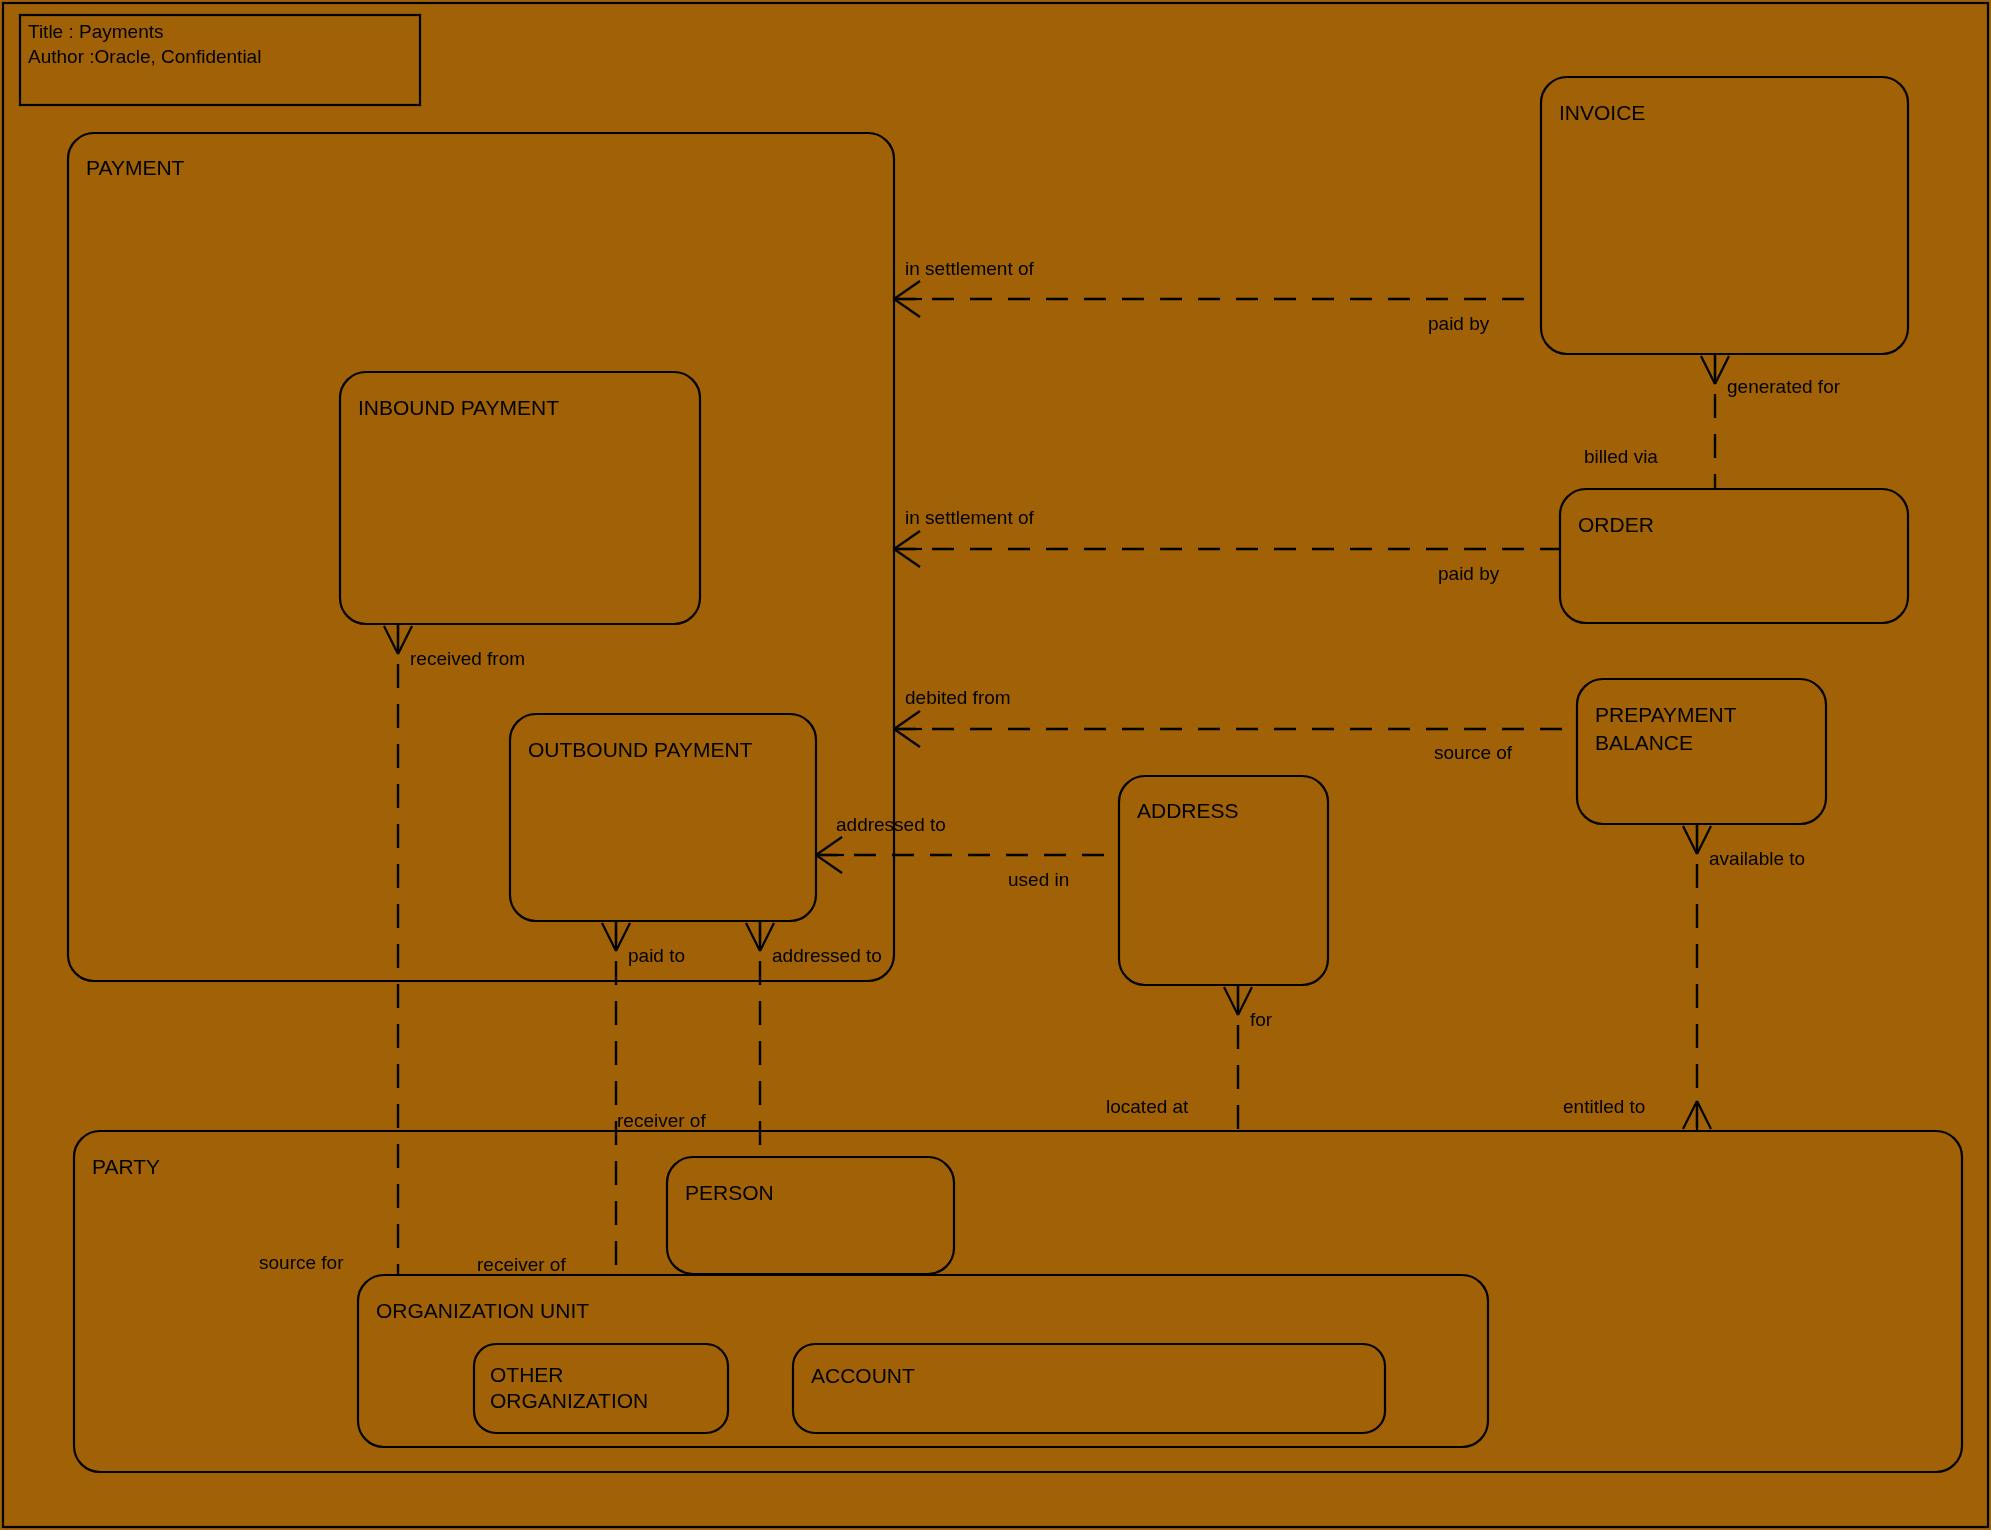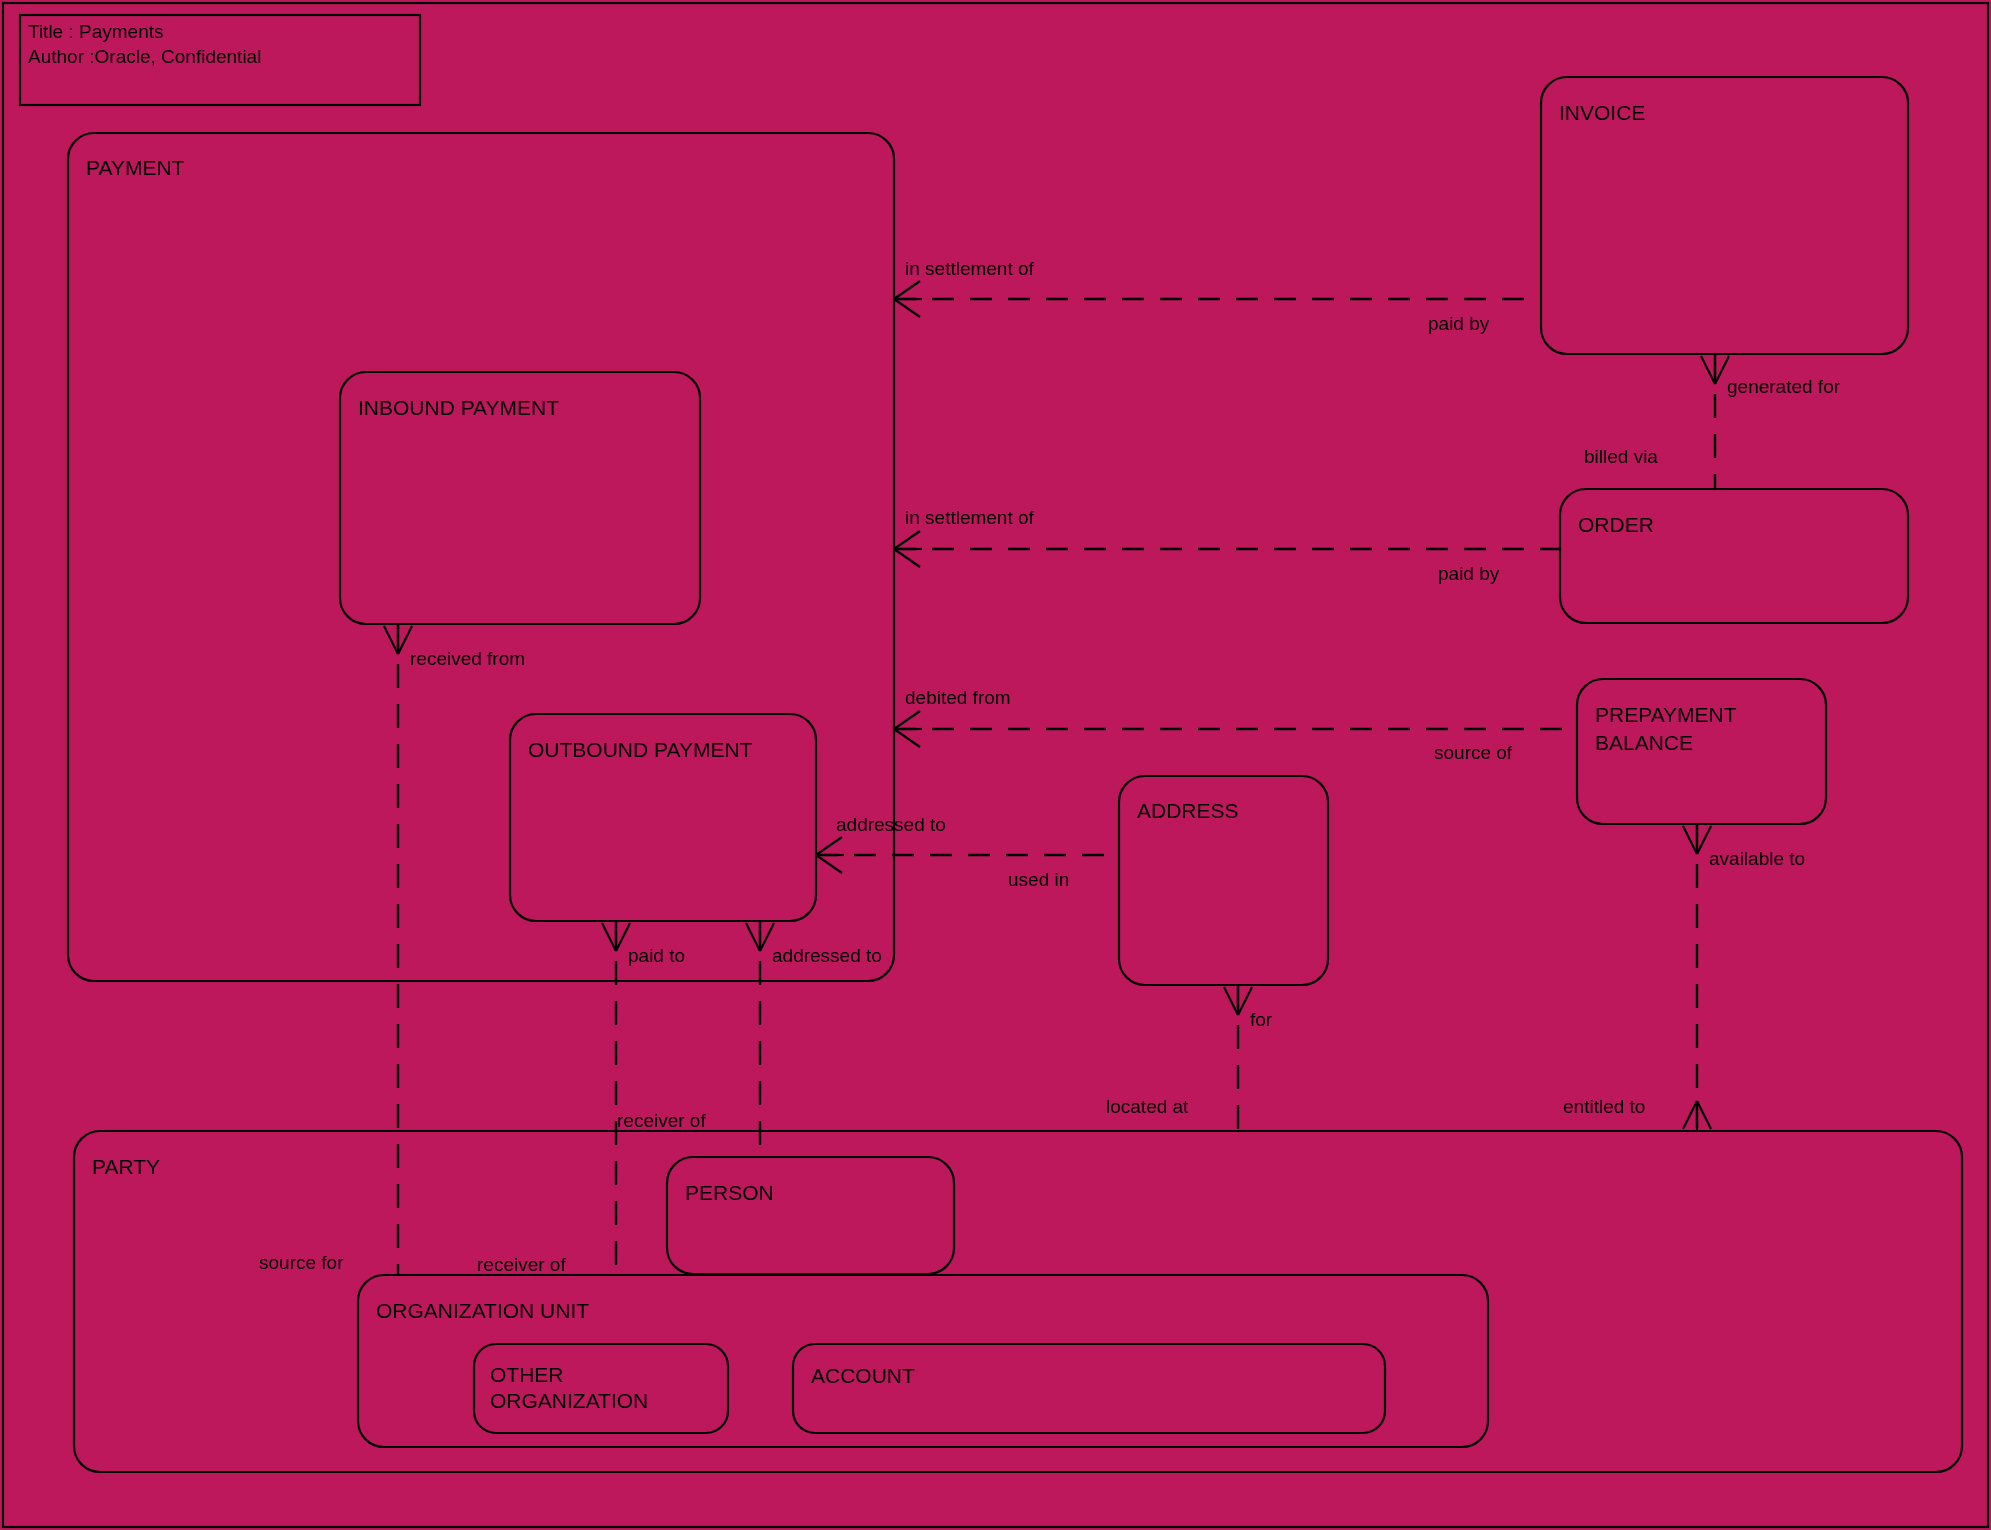--- a/index.html
+++ b/index.html
@@ -1,17 +1,17 @@
 <!DOCTYPE html>
 <html><head>
 <meta charset="utf-8">
 <style>
   html,body{margin:0;padding:0;background:#ffffff;}
   body{font-family:"Liberation Sans", sans-serif;}
-  #canvas{position:relative;width:1991px;height:1530px;background:#be185d;overflow:hidden;}
+  #canvas{position:relative;width:1991px;height:1530px;background:#a16207;overflow:hidden;}
   svg{position:absolute;top:0;left:0;width:1991px;height:1530px;}
   .ent-label{font-family:"Liberation Sans", sans-serif;font-size:21px;fill:#000;}
   .rel-label{font-family:"Liberation Sans", sans-serif;font-size:19px;fill:#000;}
   .title-text{font-family:"Liberation Sans", sans-serif;font-size:19px;fill:#000;}
   .box{fill:none;stroke:#000;stroke-width:2.2;}
   .frame{fill:none;stroke:#000;stroke-width:2.2;}
   .titlebox{fill:none;stroke:#000;stroke-width:2.2;}
   .dash{stroke:#000;stroke-width:2.4;fill:none;stroke-dasharray:22 16;}
   .dashv{stroke:#000;stroke-width:2.4;fill:none;stroke-dasharray:24 16;}
   .crow{stroke:#000;stroke-width:2.2;fill:none;}

